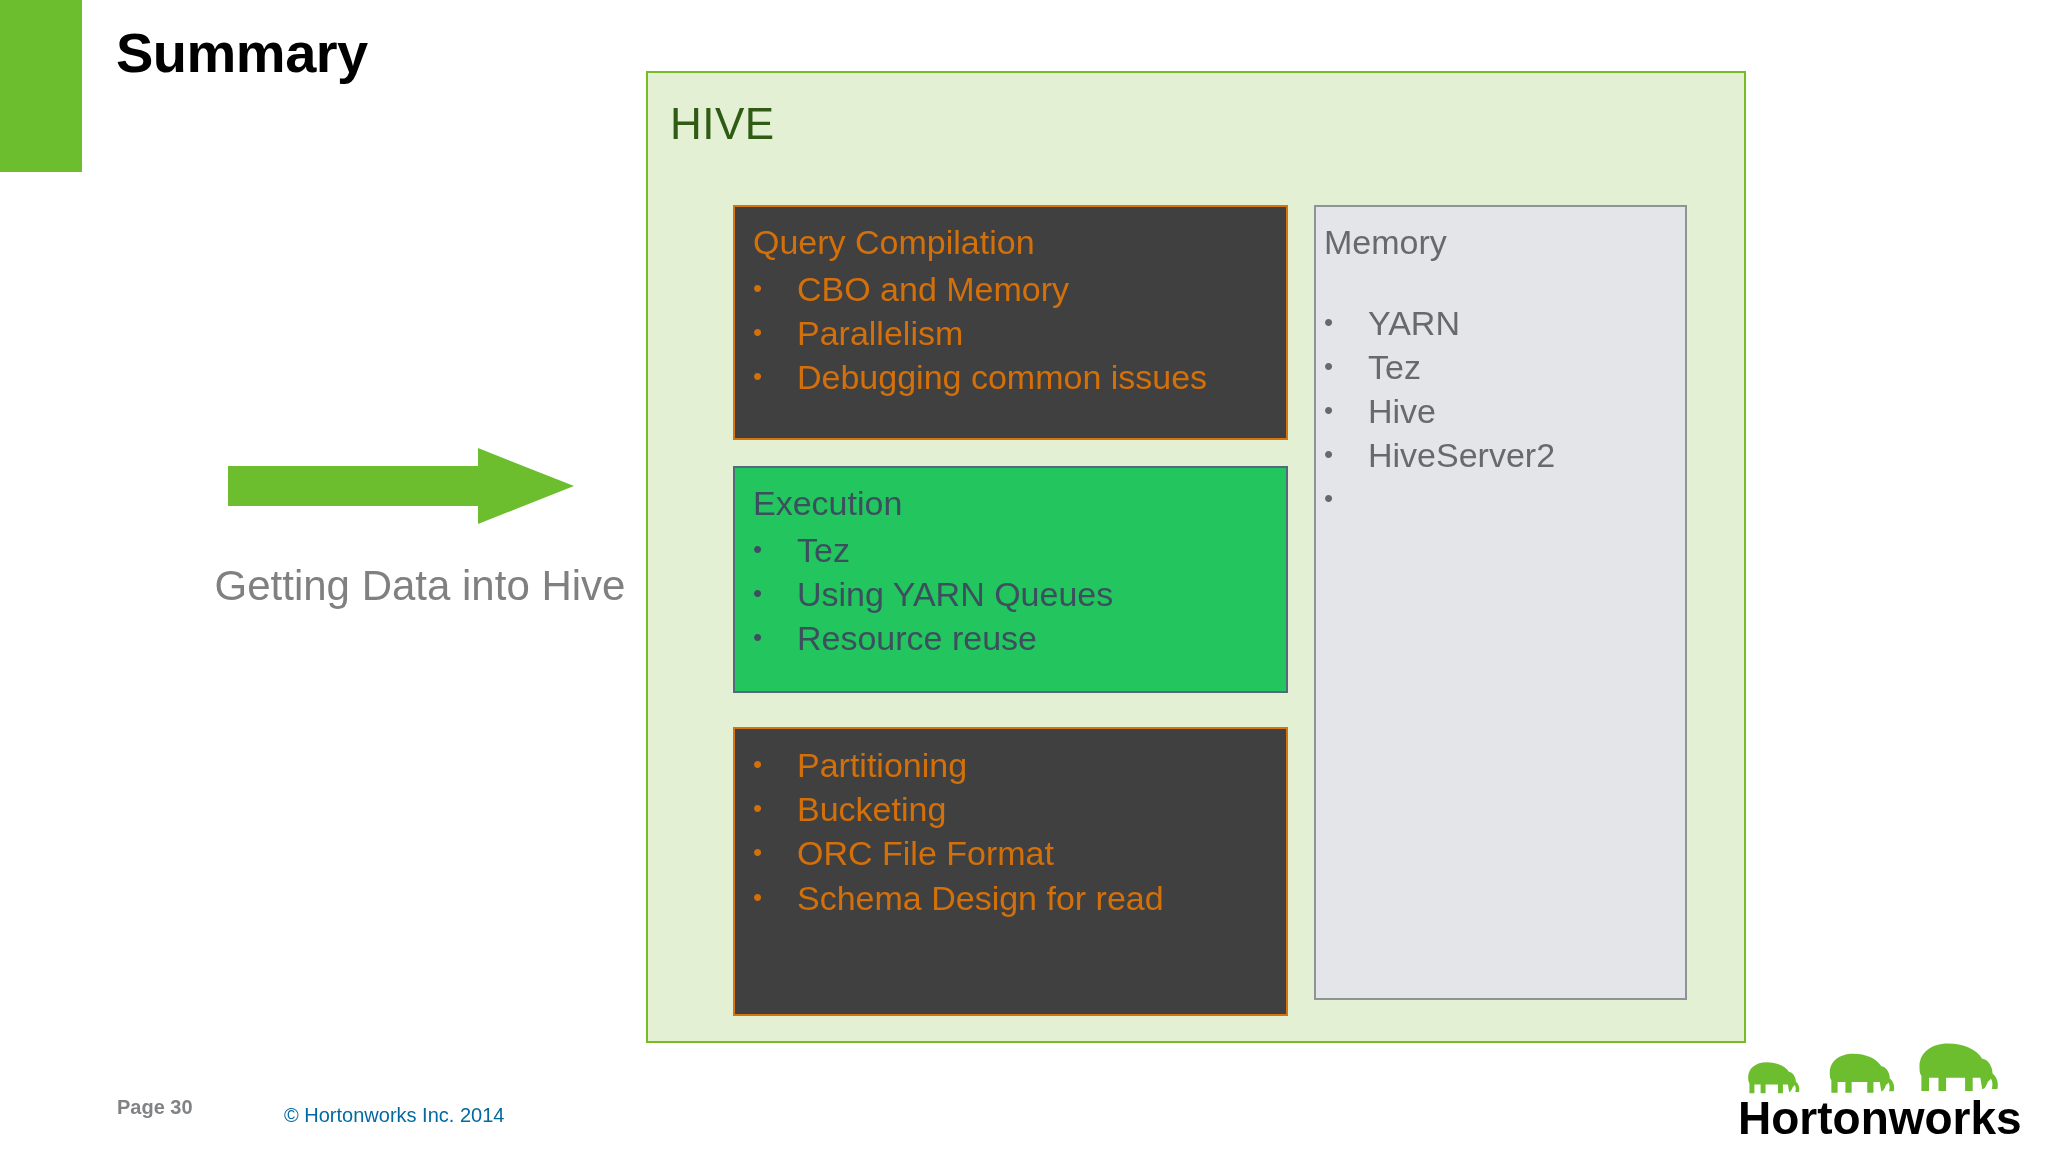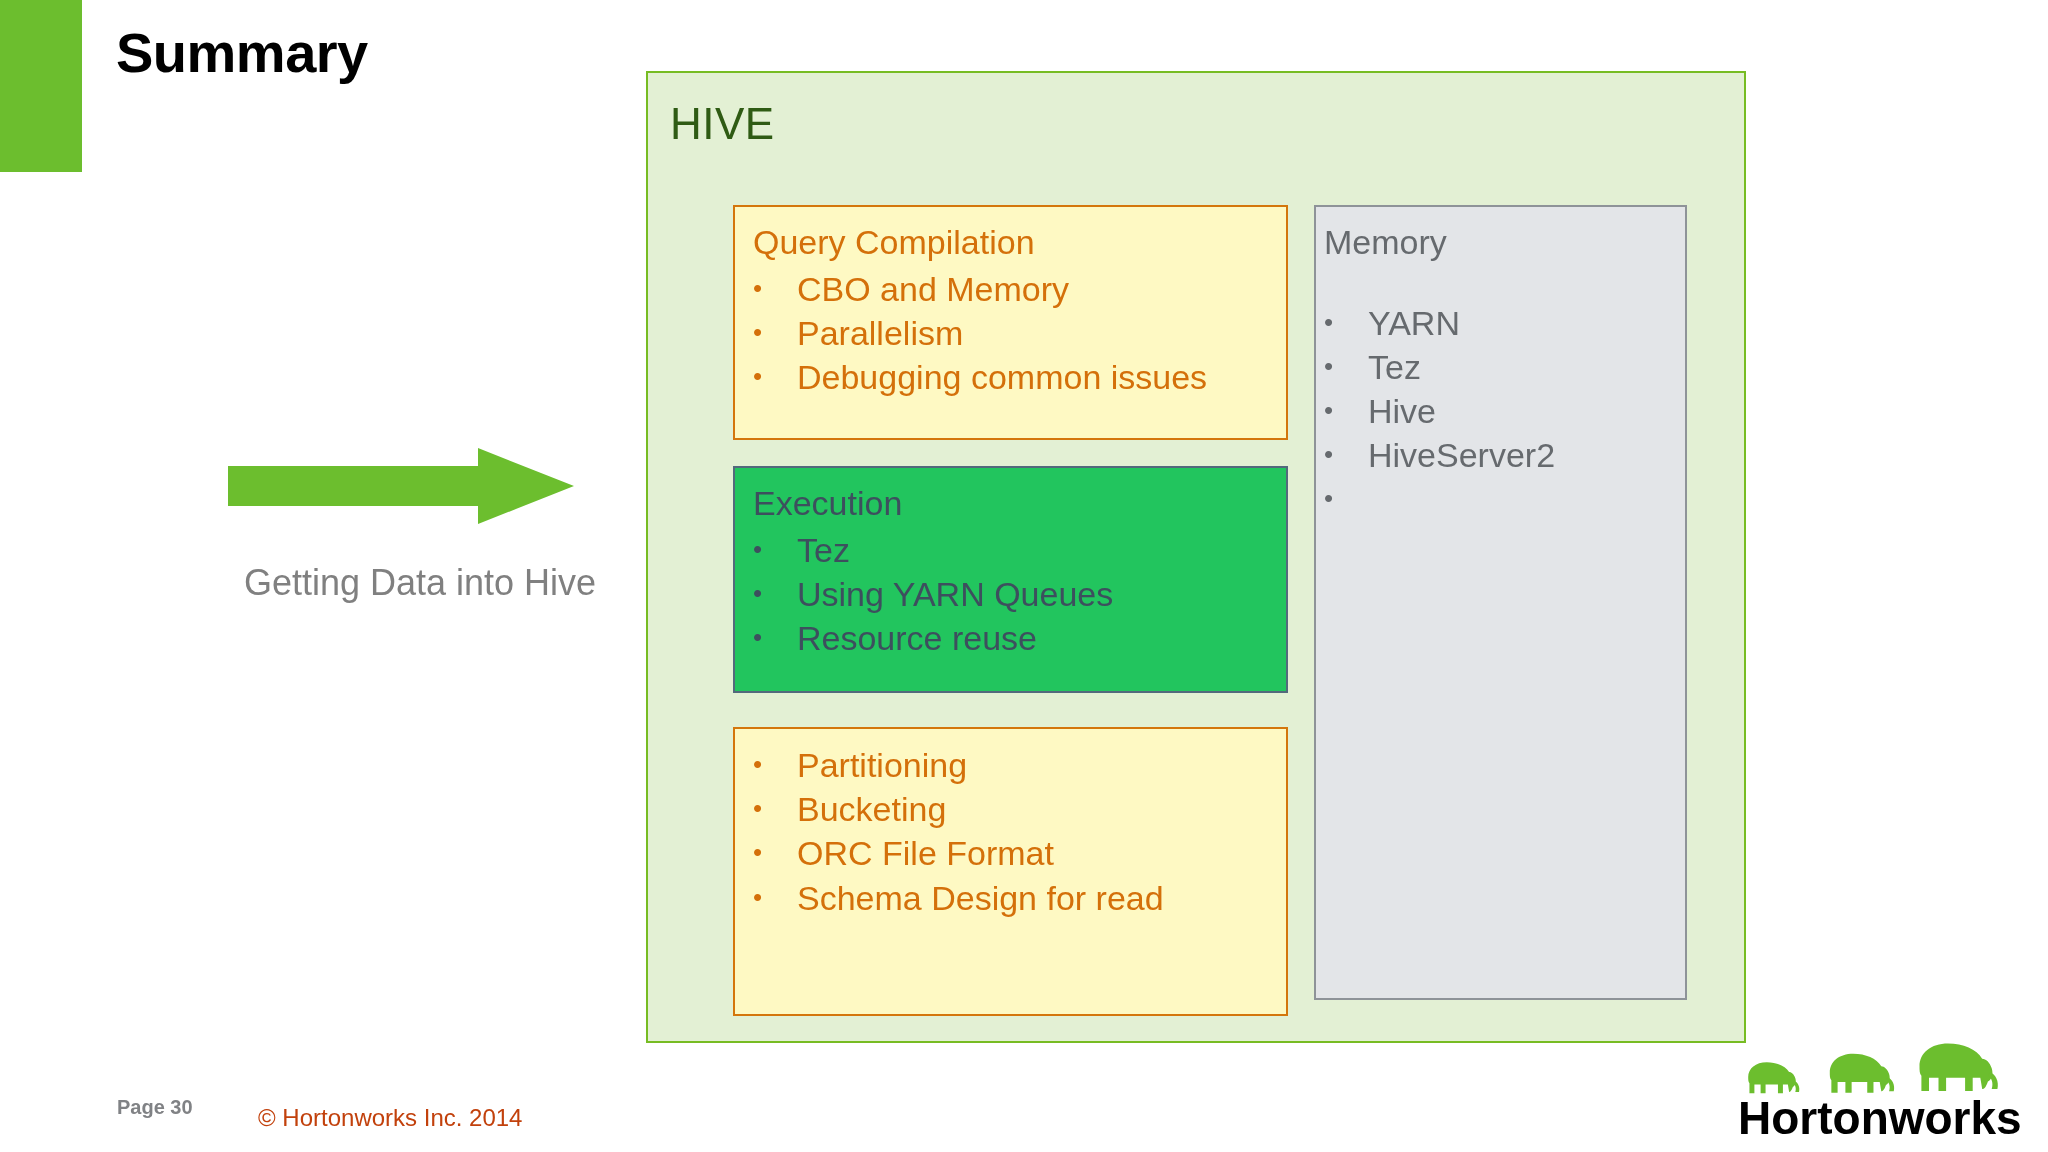--- a/index.html
+++ b/index.html
@@ -47,21 +47,21 @@
     width: 346px;
     height: 76px;
   }
   #arrow-wrap svg { display: block; }
   #arrow-caption {
     position: absolute;
     left: 140px;
     top: 562px;
     width: 560px;
     text-align: center;
-    font-size: 36px;
+    font-size: 42px;
     color: #808080;
     white-space: nowrap;
   }
 
   
   #hive-box {
     position: absolute;
     left: 646px;
     top: 71px;
     width: 1100px;
@@ -111,21 +111,21 @@
     line-height: 1.62;
   }
   .panel-list li .btext { flex: 1 1 auto; }
   .panel-list li.spacer {
     height: 34px;
     font-size: 34px;
   }
 
   
   .panel-orange {
-    background: #fef9c3;
+    background: #404040;
     border: 2px solid #D4760C;
     color: #D4700A;
   }
   
   .panel-blue {
     background: #22c55e;
     border: 2px solid #53697C;
     color: #3D4F5E;
   }
   
@@ -146,24 +146,24 @@
     position: absolute;
     left: 117px;
     top: 1096px;
     font-size: 20px;
     font-weight: bold;
     color: #808285;
     white-space: nowrap;
   }
   #footer-copy {
     position: absolute;
-    left: 258px;
+    left: 284px;
     top: 1104px;
-    font-size: 24px;
-    color: #c2410c;
+    font-size: 20px;
+    color: #0369a1;
     white-space: nowrap;
   }
 
   
   #logo {
     position: absolute;
     left: 1738px;
     top: 1030px;
     width: 290px;
     height: 110px;

